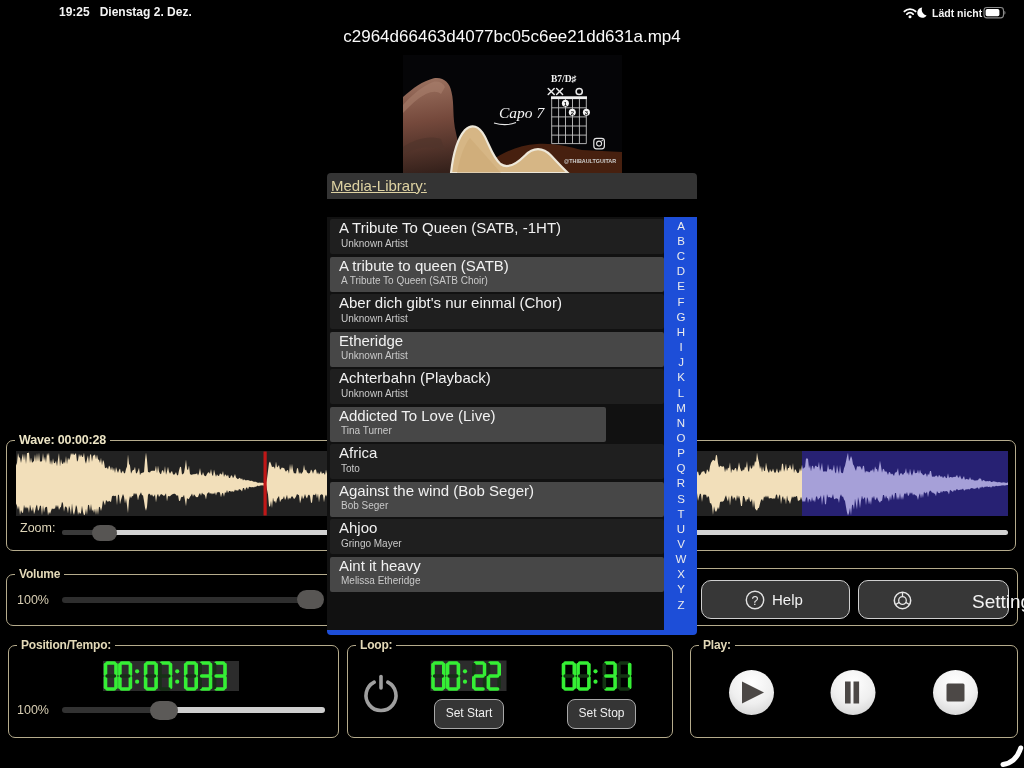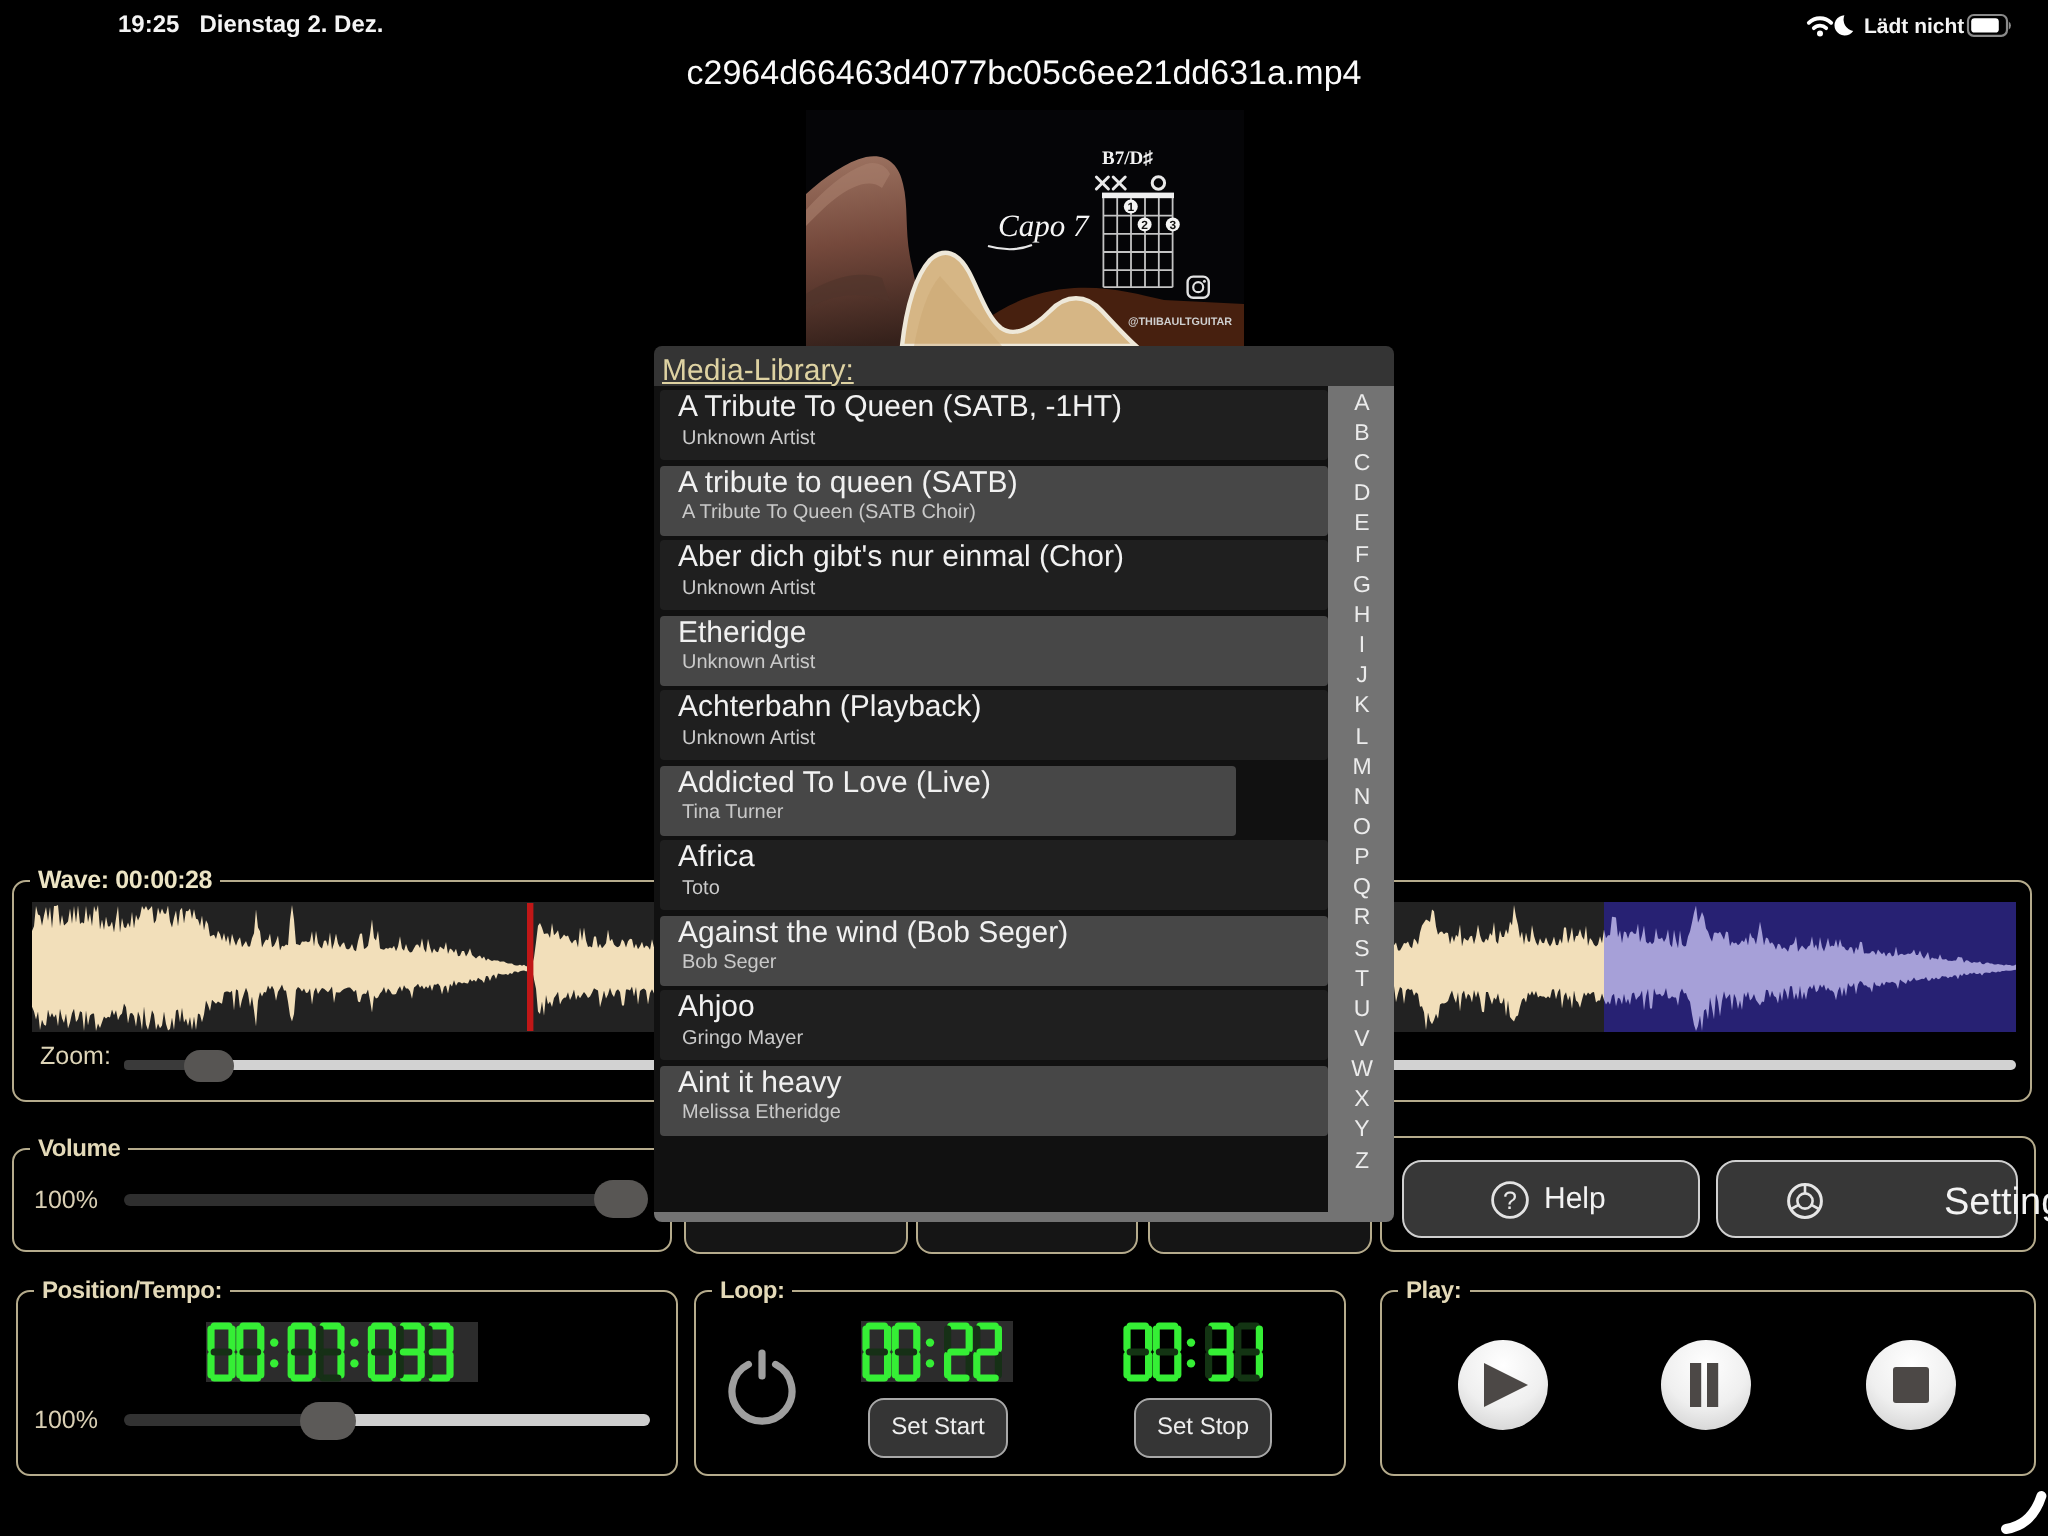--- a/index.html
+++ b/index.html
@@ -287,21 +287,21 @@
 </svg>
 
 <svg class="abs" style="left:995px;top:740px;" width="29" height="28" viewBox="0 0 29 28">
   <path d="M 8 24.5 Q 21 22.5 25.7 8" fill="none" stroke="#fff" stroke-width="5" stroke-linecap="round"></path>
 </svg>
 
 <div class="abs" style="left:327px;top:173px;width:370px;height:446px;">
   <div style="position:absolute;left:0;top:0;width:370px;height:26px;background:#343434;border-radius:4px 4px 0 0;">
     <div style="position:absolute;left:4px;top:3.5px;font-size:15px;color:#ded2a2;text-decoration:underline;">Media-Library:</div>
   </div>
-  <div style="position:absolute;left:0;top:20px;width:370px;height:418px;background:#737373;border-radius:0 0 4px 4px;overflow:hidden;">
+  <div style="position:absolute;left:0;top:44px;width:370px;height:418px;background:#1d4ed8;border-radius:0 0 4px 4px;overflow:hidden;">
     <div style="position:absolute;left:0;top:0;width:337px;height:413px;background:#111111;"></div>
     <div style="position:absolute;left:3px;top:2.0px;width:334px;height:35px;background:#1f1f1f;border-radius:2px;">
         <div style="position:absolute;left:9px;top:0px;font-size:15px;color:#f1f1f1;white-space:nowrap;">A Tribute To Queen (SATB, -1HT)</div>
         <div style="position:absolute;left:11px;top:18.5px;font-size:10px;color:#c9c9c9;white-space:nowrap;">Unknown Artist</div>
       </div>
       <div style="position:absolute;left:3px;top:39.5px;width:334px;height:35px;background:#474747;border-radius:2px;text-align:right;">
         <div style="position:absolute;left:9px;top:0px;font-size:15px;color:#f1f1f1;white-space:nowrap;">A tribute to queen (SATB)</div>
         <div style="position:absolute;left:11px;top:18.5px;font-size:10px;color:#c9c9c9;white-space:nowrap;">A Tribute To Queen (SATB Choir)</div>
       </div>
       <div style="position:absolute;left:3px;top:77.0px;width:334px;height:35px;background:#1f1f1f;border-radius:2px;">
@@ -309,21 +309,21 @@
         <div style="position:absolute;left:11px;top:18.5px;font-size:10px;color:#c9c9c9;white-space:nowrap;">Unknown Artist</div>
       </div>
       <div style="position:absolute;left:3px;top:114.5px;width:334px;height:35px;background:#474747;border-radius:2px;">
         <div style="position:absolute;left:9px;top:0px;font-size:15px;color:#f1f1f1;white-space:nowrap;">Etheridge</div>
         <div style="position:absolute;left:11px;top:18.5px;font-size:10px;color:#c9c9c9;white-space:nowrap;">Unknown Artist</div>
       </div>
       <div style="position:absolute;left:3px;top:152.0px;width:334px;height:35px;background:#1f1f1f;border-radius:2px;">
         <div style="position:absolute;left:9px;top:0px;font-size:15px;color:#f1f1f1;white-space:nowrap;">Achterbahn (Playback)</div>
         <div style="position:absolute;left:11px;top:18.5px;font-size:10px;color:#c9c9c9;white-space:nowrap;">Unknown Artist</div>
       </div>
-      <div style="position:absolute;left:3px;top:189.5px;width:276px;height:35px;background:#474747;border-radius:2px;padding-left:12px;">
+      <div style="position:absolute;left:3px;top:189.5px;width:276px;height:35px;background:#474747;border-radius:2px;">
         <div style="position:absolute;left:9px;top:0px;font-size:15px;color:#f1f1f1;white-space:nowrap;">Addicted To Love (Live)</div>
         <div style="position:absolute;left:11px;top:18.5px;font-size:10px;color:#c9c9c9;white-space:nowrap;">Tina Turner</div>
       </div>
       <div style="position:absolute;left:3px;top:227.0px;width:334px;height:35px;background:#1f1f1f;border-radius:2px;">
         <div style="position:absolute;left:9px;top:0px;font-size:15px;color:#f1f1f1;white-space:nowrap;">Africa</div>
         <div style="position:absolute;left:11px;top:18.5px;font-size:10px;color:#c9c9c9;white-space:nowrap;">Toto</div>
       </div>
       <div style="position:absolute;left:3px;top:264.5px;width:334px;height:35px;background:#474747;border-radius:2px;">
         <div style="position:absolute;left:9px;top:0px;font-size:15px;color:#f1f1f1;white-space:nowrap;">Against the wind (Bob Seger)</div>
         <div style="position:absolute;left:11px;top:18.5px;font-size:10px;color:#c9c9c9;white-space:nowrap;">Bob Seger</div>

